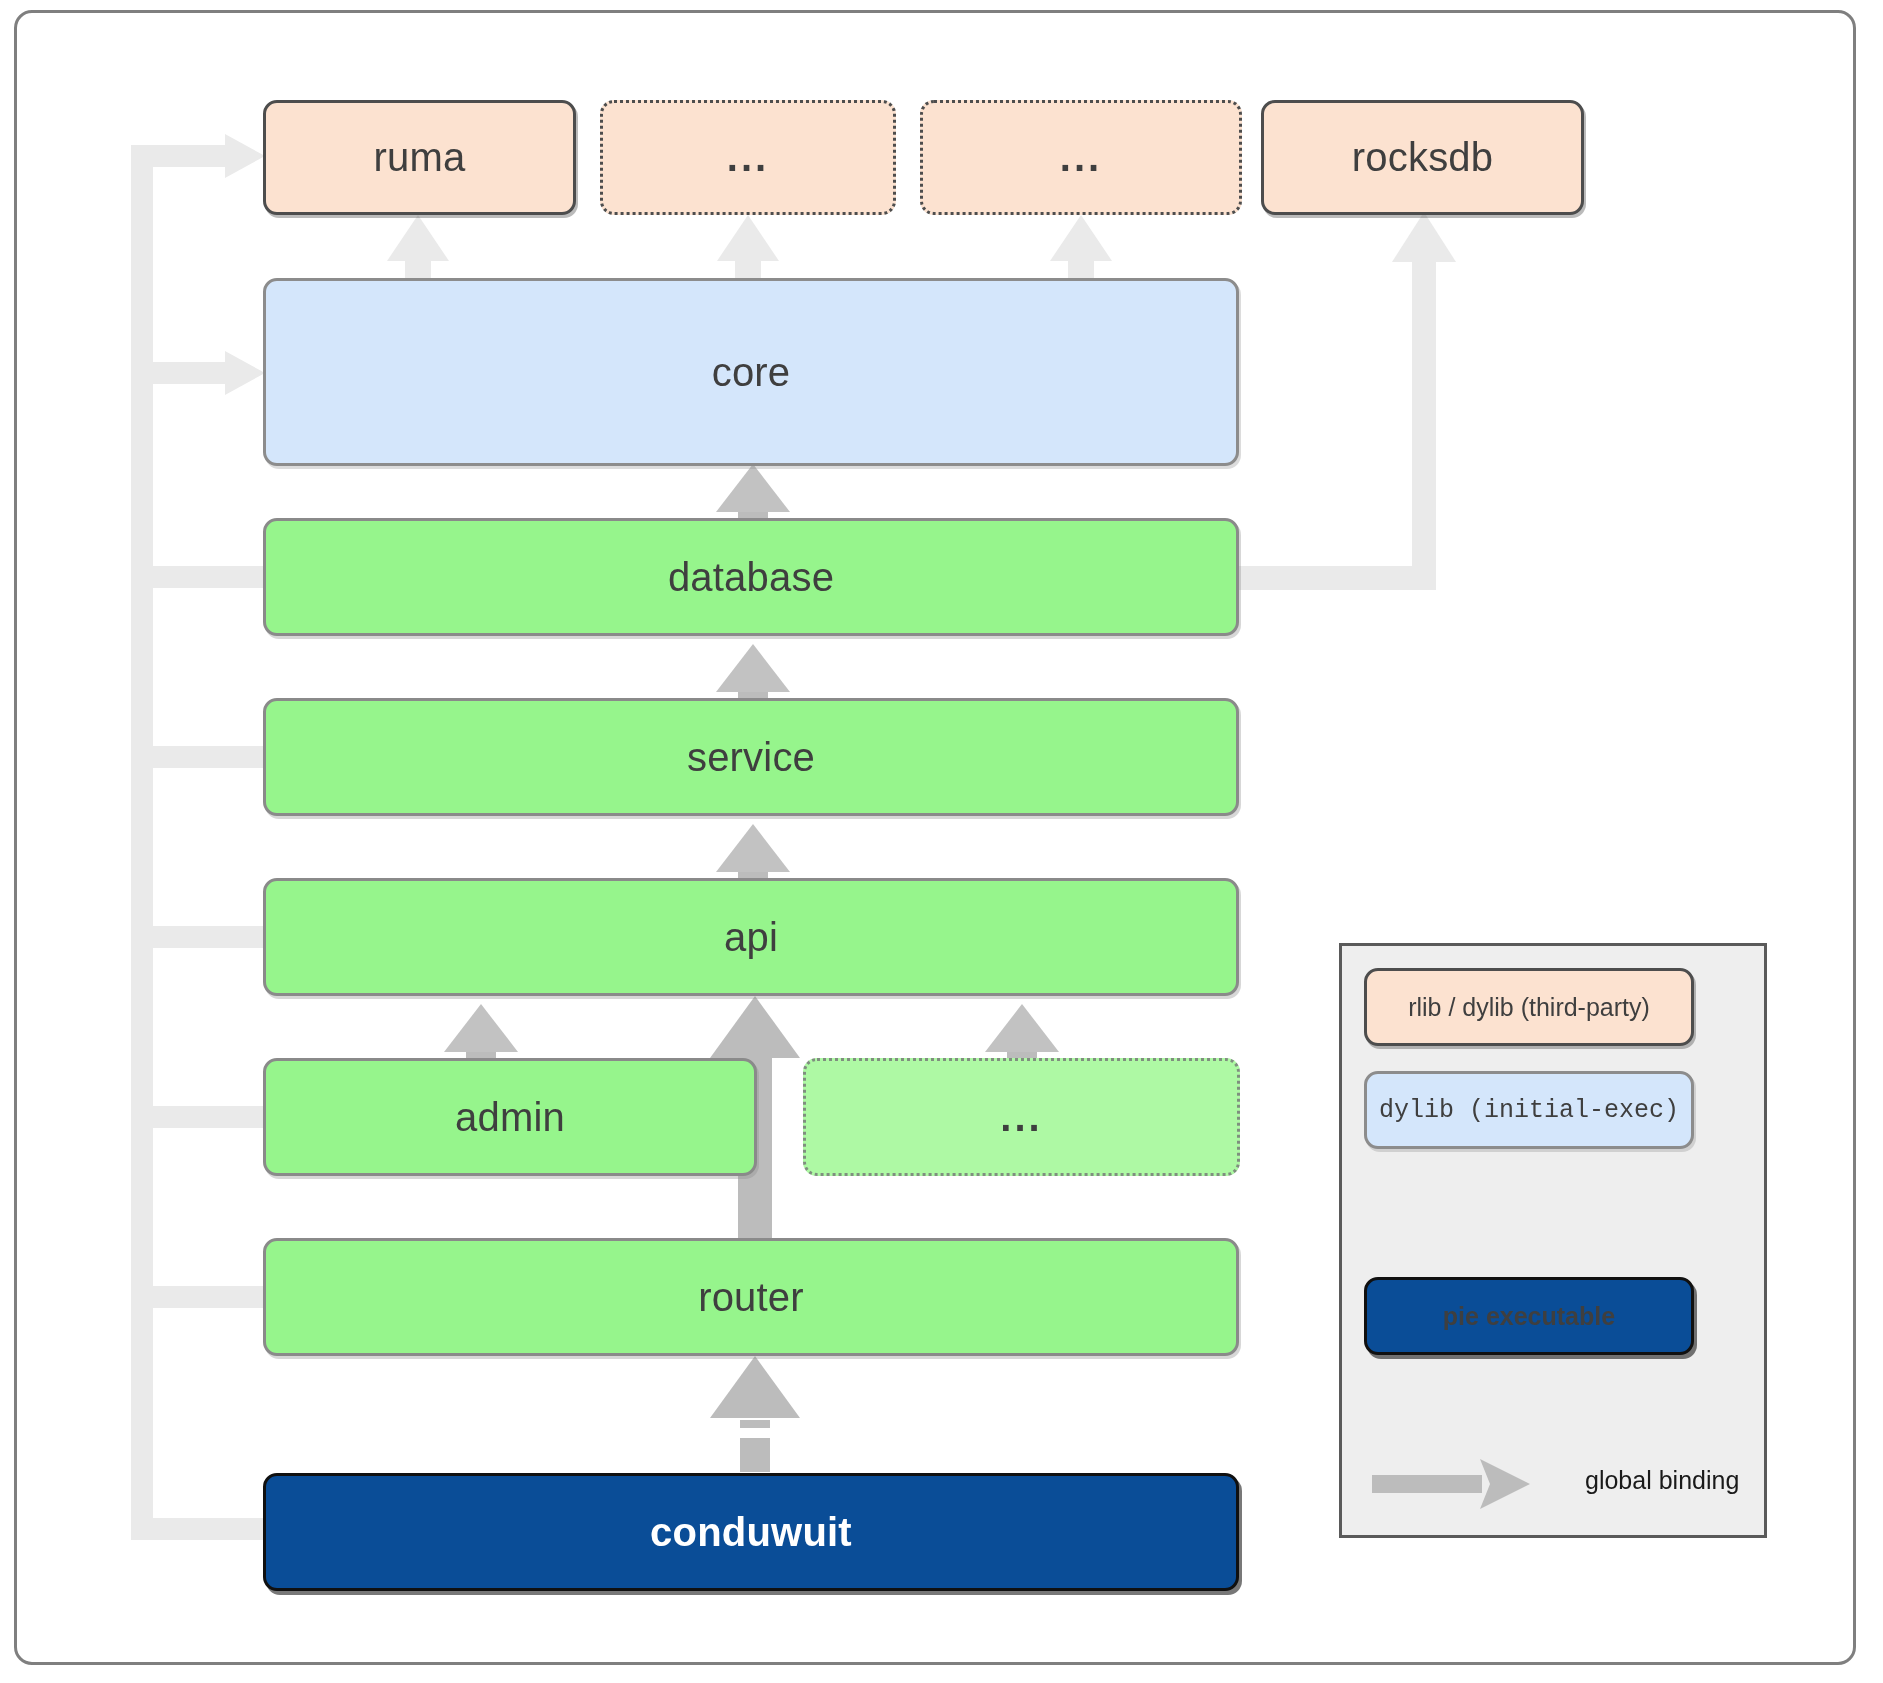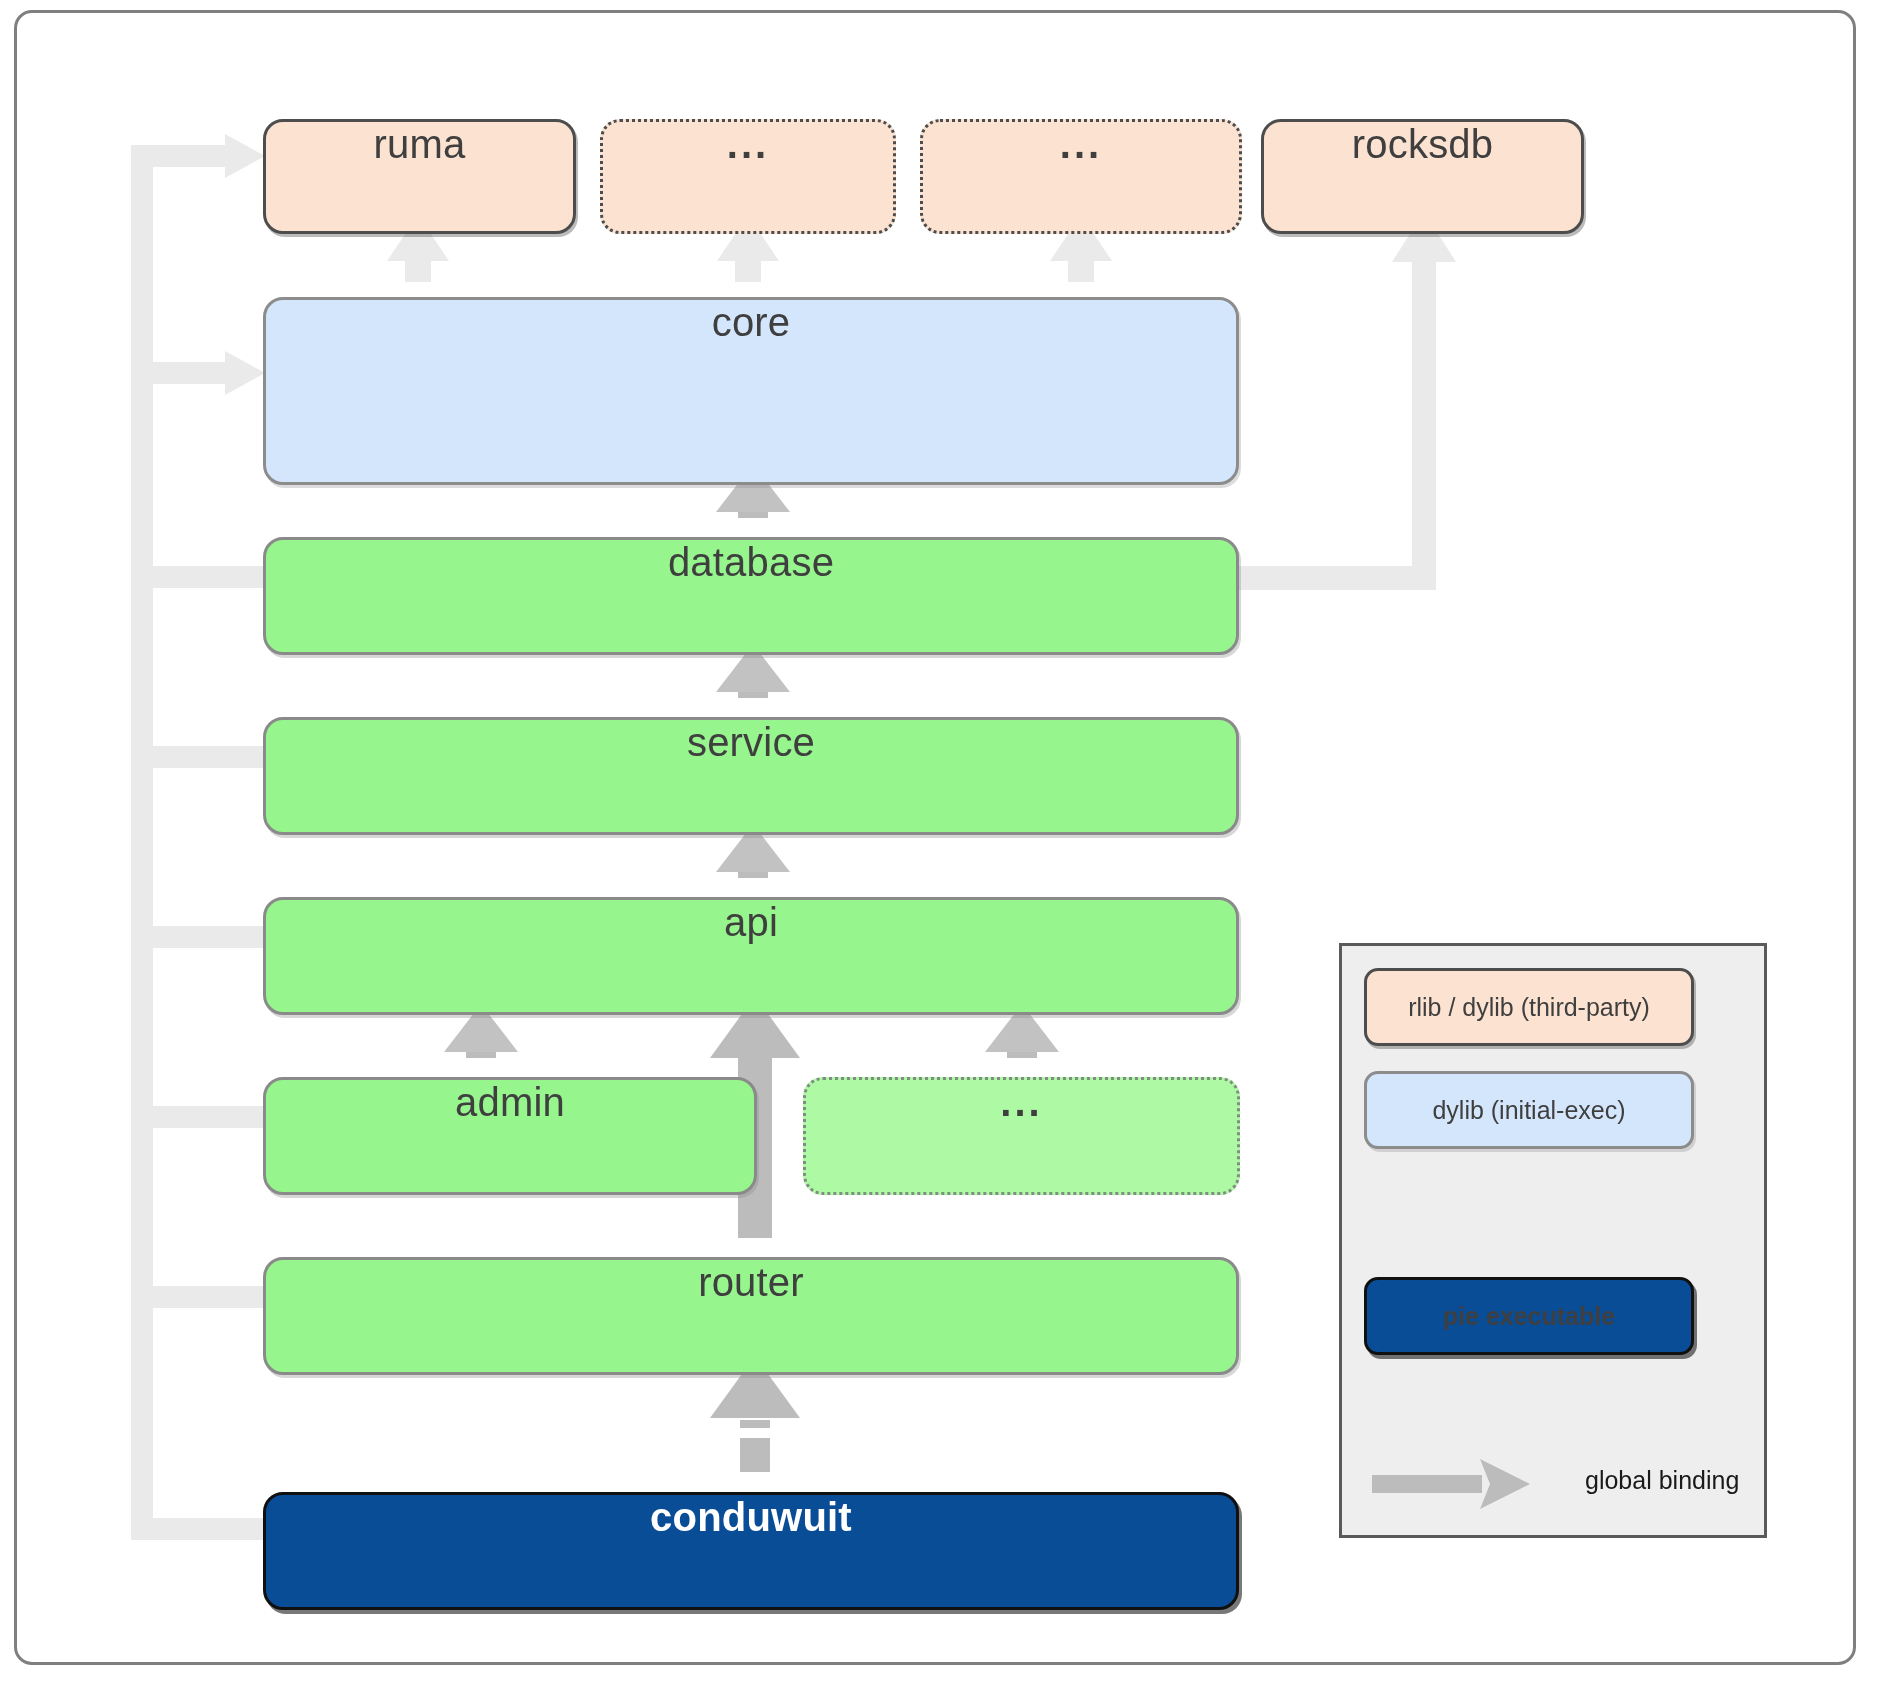--- a/index.html
+++ b/index.html
@@ -6,22 +6,22 @@
   body{width:1883px;height:1683px;position:relative;
        font-family:"Liberation Sans","DejaVu Sans",sans-serif;}
 
   #frame{position:absolute;left:14px;top:10px;width:1842px;height:1655px;
          border:3px solid #7f7f7f;border-radius:18px;background:#ffffff;
          box-sizing:border-box;}
 
   #canvas{position:absolute;left:0;top:0;width:1883px;height:1683px;}
 
   .node{position:absolute;box-sizing:border-box;display:flex;
-        justify-content:center;border-radius:20px;
-        color:#3f3f3f;letter-spacing:.2px;margin-top:19px;}
+        align-items:center;justify-content:center;border-radius:14px;
+        color:#3f3f3f;letter-spacing:.2px;}
   .node span{pointer-events:none;}
 
   
   .t-tp{background:#fce2d0;border:3px solid #4d4d4d;
         box-shadow:2px 3px 0 rgba(60,60,60,.35);}
   .t-tp-dot{background:#fce2d0;border:3px dotted #4d4d4d;box-shadow:none;}
   
   .t-ie{background:#d4e6fb;border:3px solid #8c8c8c;
         box-shadow:2px 3px 0 rgba(140,140,140,.30);}
   
@@ -164,21 +164,21 @@
 <div class="node t-pie fs-big" style="left:263px;top:1473px;width:976px;height:118px;">
     <span>conduwuit</span>
   </div>
 
 <div id="legend">
 
   <div class="lg-chip t-tp" style="top:22px;">
     <span>rlib / dylib (third-party)</span>
   </div>
 
-  <div class="lg-chip t-ie" style="top:125px;">
+  <div class="lg-chip t-ie" style="top:125px;font-family:Liberation Mono, monospace;">
     <span>dylib (initial-exec)</span>
   </div>
 
 
   <div class="lg-chip t-pie" style="top:331px;">
     <span>pie executable</span>
   </div>
 
 
   <div class="lg-row" style="top:508px;">

